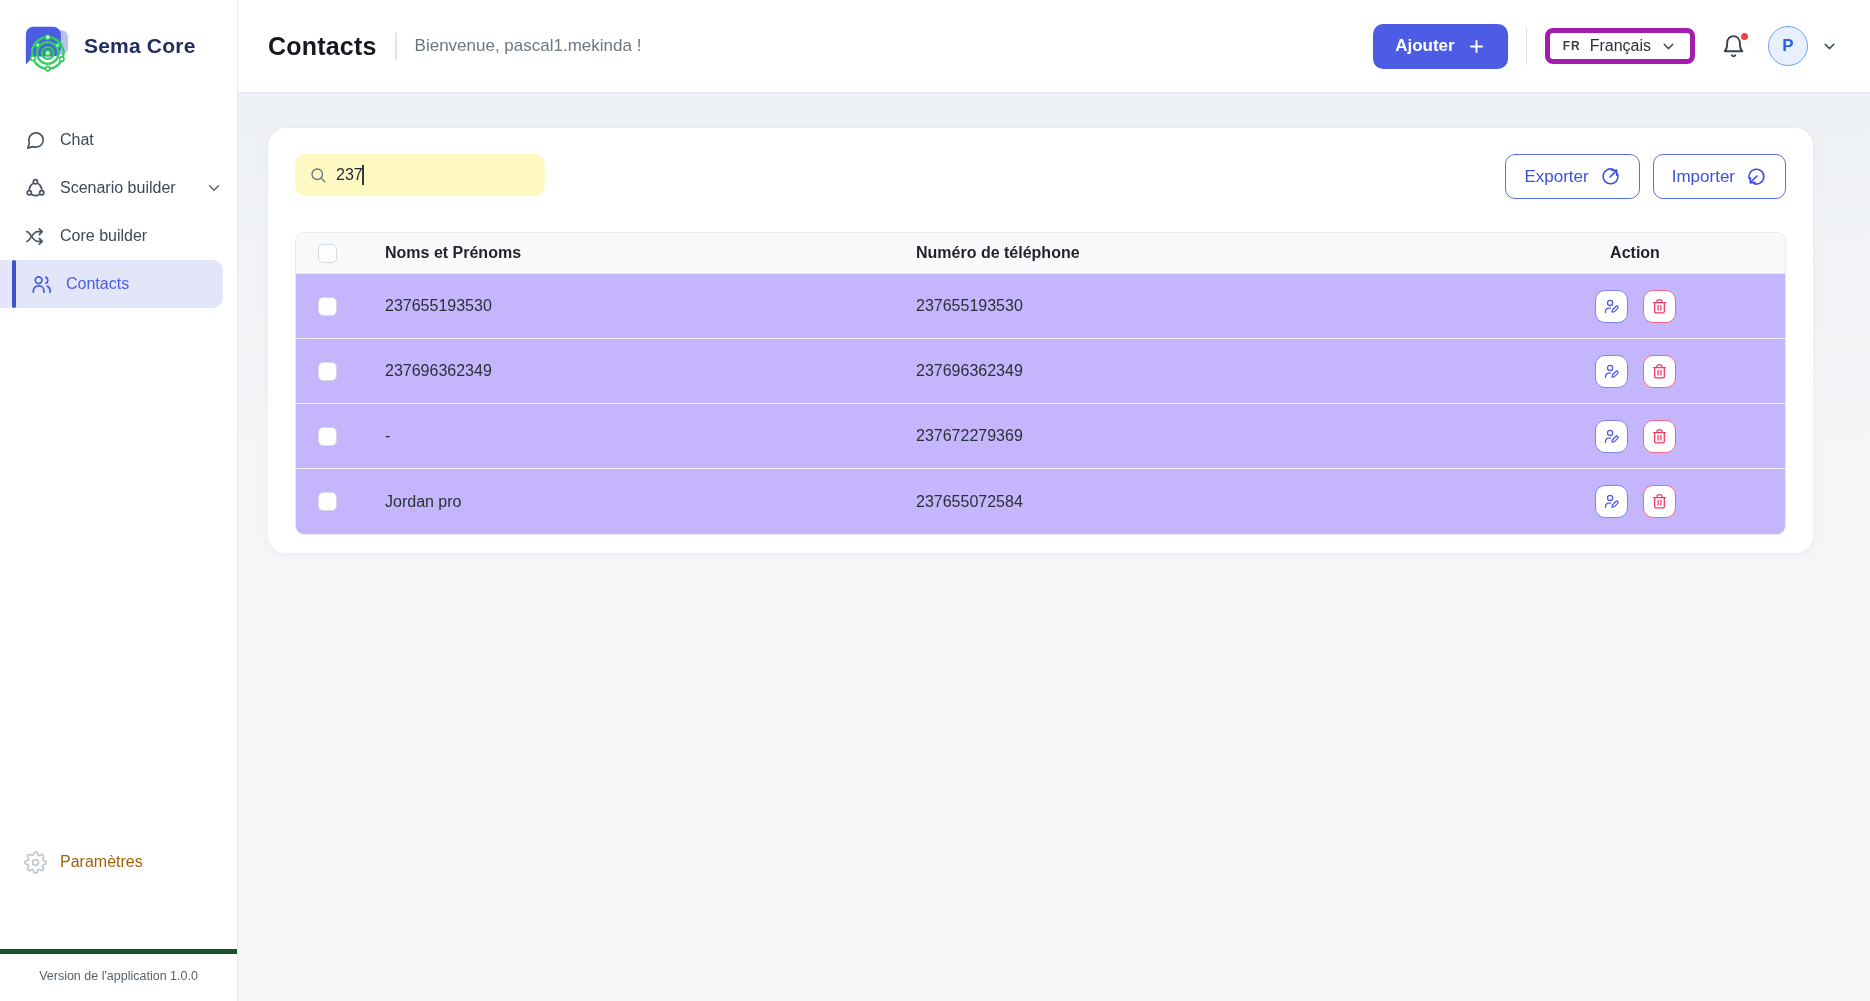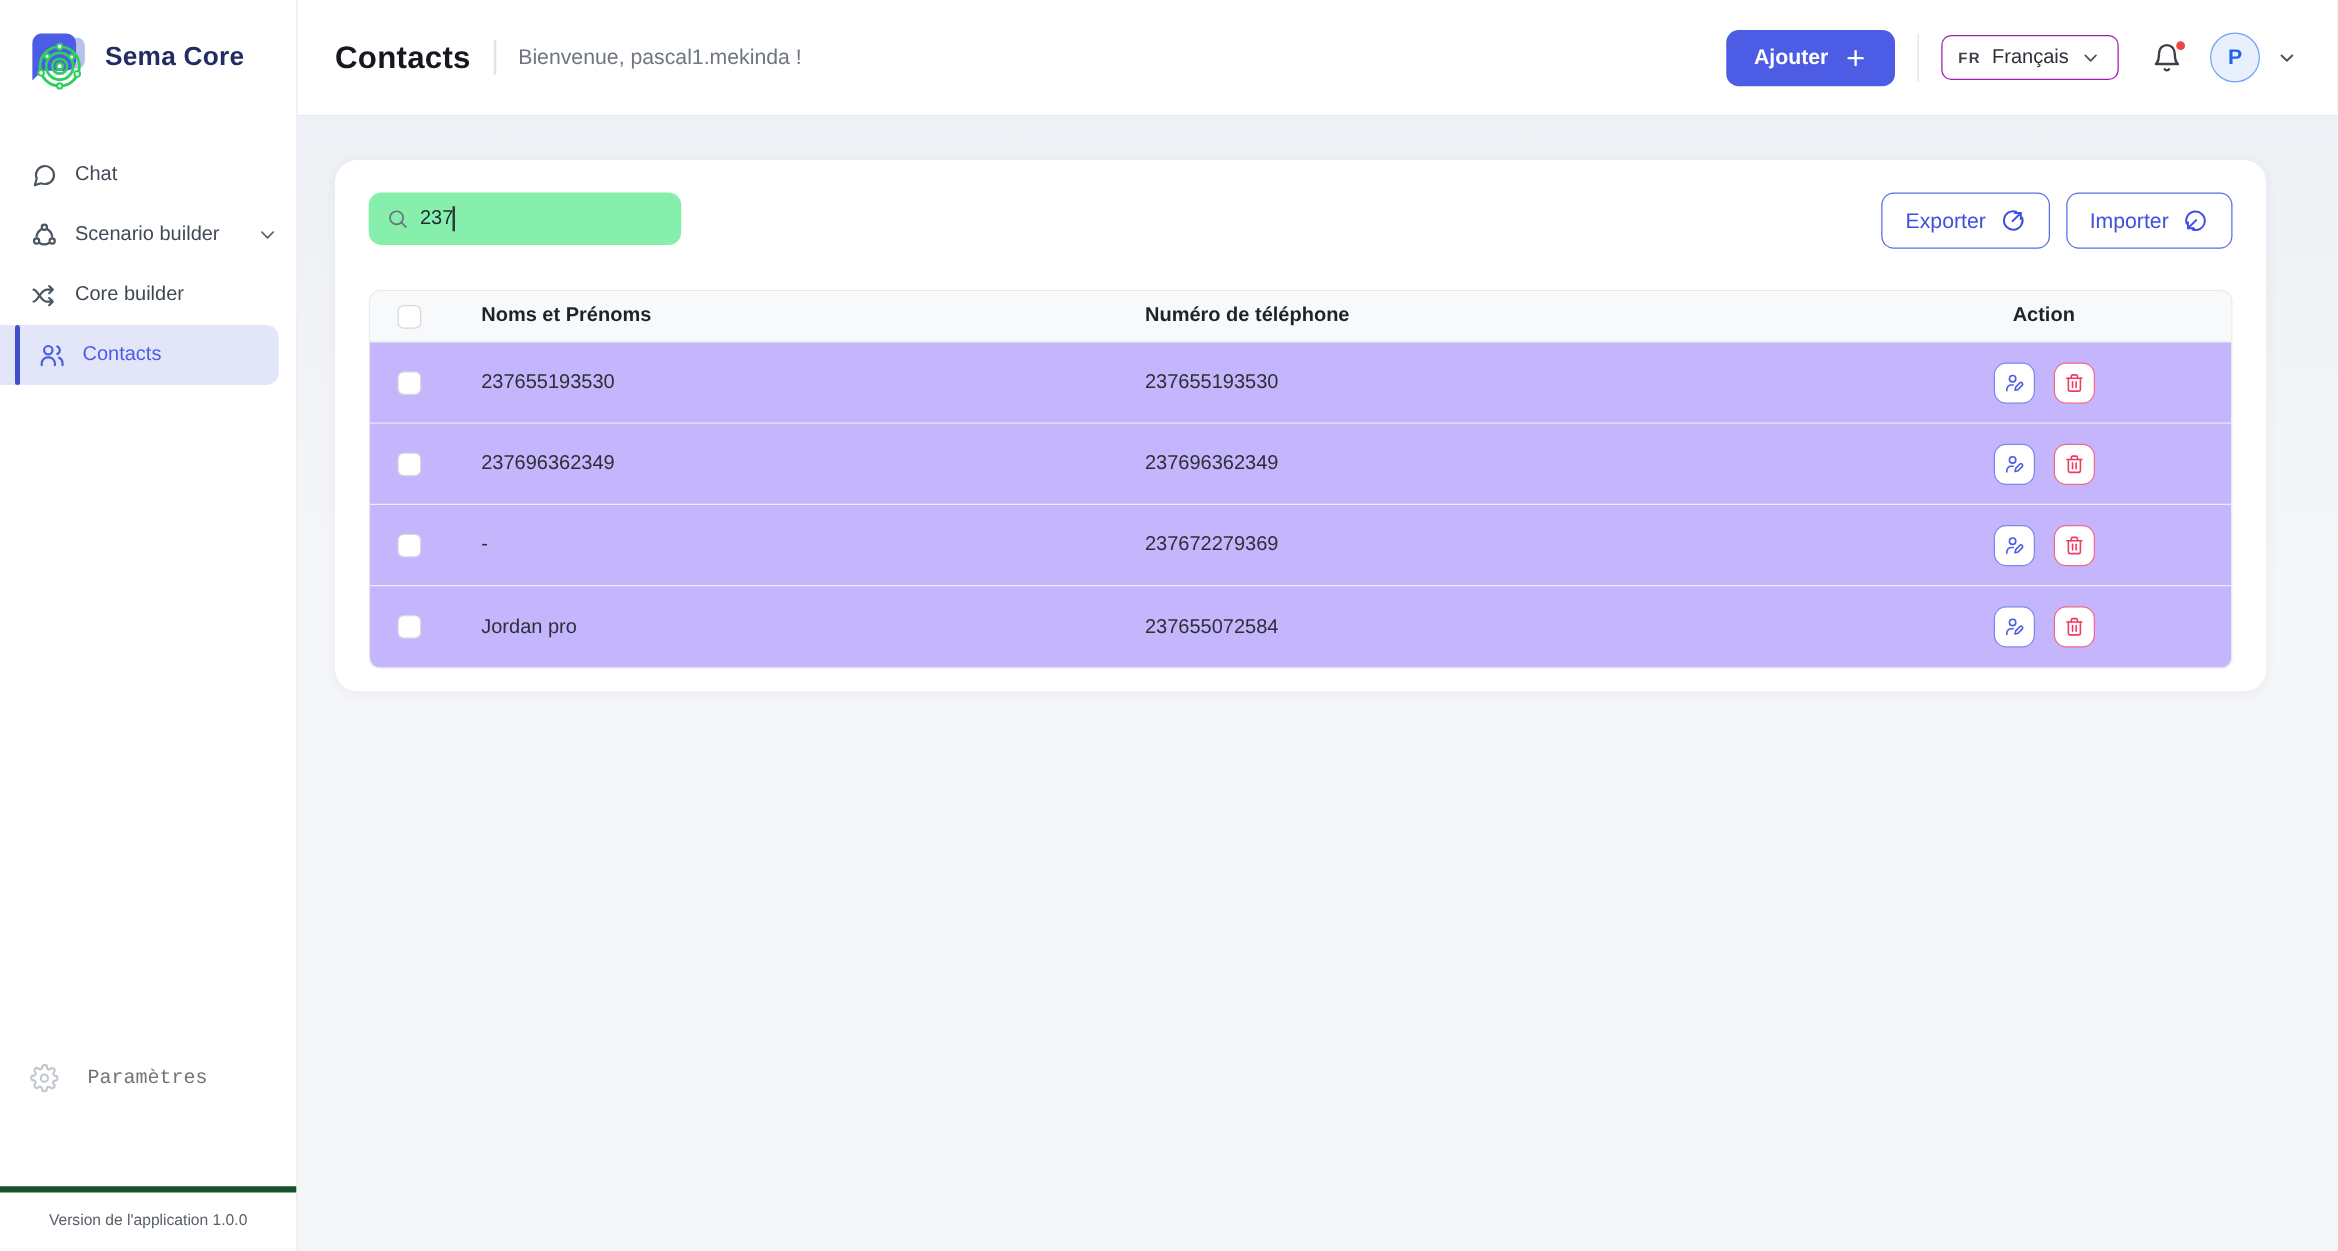--- a/index.html
+++ b/index.html
@@ -35,23 +35,23 @@
   .nav-item.active::before {
     content:""; position:absolute; left:12px; top:0; bottom:0; width:4px;
     background:#3f51c8; border-radius:2px;
   }
   .nav-item.active { padding-left:30px; }
   .nav-item.active .nv-icon { color:#4c5ce4; }
   .nav-chevron { margin-left:auto; width:18px; height:18px; color:#5a6270; }
 
   .settings-item {
     position:absolute; bottom:115px; left:0; right:0;
-    display:flex; align-items:center; gap:23px;
+    display:flex; align-items:center; gap:13px;
     height:48px; padding:0 14px 0 24px;
-    font-size:16px; color:#737373; cursor:pointer;font-family:Liberation Mono, monospace;
+    font-size:16px; color:#a16207; cursor:pointer;
   }
   .settings-item .nv-icon { width:23px; height:23px; color:#c2c7cf; }
 
   .sidebar-footer {
     position:absolute; bottom:0; left:0; right:0;
     border-top:5px solid #14532d; padding:15px 10px 18px;
     text-align:center;
   }
   .version-text { font-size:12.5px; color:#596069; }
 
@@ -71,21 +71,21 @@
   .btn-add {
     display:flex; align-items:center; gap:12px;
     background:#4c5ce4; color:#fff; border:none; cursor:pointer;
     height:45px; padding:0 22px; border-radius:10px;
     font-size:17px; font-weight:bold; font-family:inherit;
   }
   .btn-add .ic { width:19px; height:19px; }
   .tb-divider { width:1px; height:38px; background:#dfe2e7; margin:0 18px; }
   .lang-pill {
     display:flex; align-items:center; gap:9px;
-    height:36px; padding:0 13px; border:1px solid #a21caf; border-radius:8px;
+    height:36px; padding:0 13px; border:5px solid #a21caf; border-radius:8px;
     background:#fff; cursor:pointer; font-family:inherit;
   }
   .lang-code { font-size:12px; font-weight:bold; color:#3a4149; letter-spacing:1px; }
   .lang-label { font-size:16px; color:#2b3036; }
   .lang-pill .ic, .profile-caret .ic { width:17px; height:17px; color:#4b5563; }
   .bell-wrap { position:relative; margin:0 22px 0 26px; cursor:pointer; }
   .bell-wrap .ic { width:25px; height:25px; color:#3a4149; display:block; }
   .bell-dot {
     position:absolute; top:-3px; right:-4px; width:11px; height:11px;
     background:#ef4444; border-radius:50%; border:2px solid #ffffff;
@@ -105,21 +105,21 @@
     padding:35px 57px 0 30px;
   }
   .card {
     width:1545px; height:425px; background:#ffffff;
     border-radius:18px; box-shadow:0 2px 10px rgba(30,40,70,.05);
     padding:26px 27px 0 27px;
   }
   .card-toolbar { display:flex; align-items:flex-start; }
   .search-box {
     position:relative; width:250px; height:42px;
-    background:#86efac; border-radius:10px;
+    background:#fef9c3; border-radius:10px;
     display:flex; align-items:center; padding:0 12px 0 14px; gap:9px;
   }
   .search-box .ic { width:18px; height:18px; color:#6b7280; flex:0 0 auto; }
   .search-input {
     border:none; outline:none; background:transparent;
     font-size:16px; color:#1f2937; width:100%; font-family:inherit;
   }
   .search-caret {
     position:absolute; left:67px; top:11px; width:1.5px; height:20px; background:#33383f;
   }

